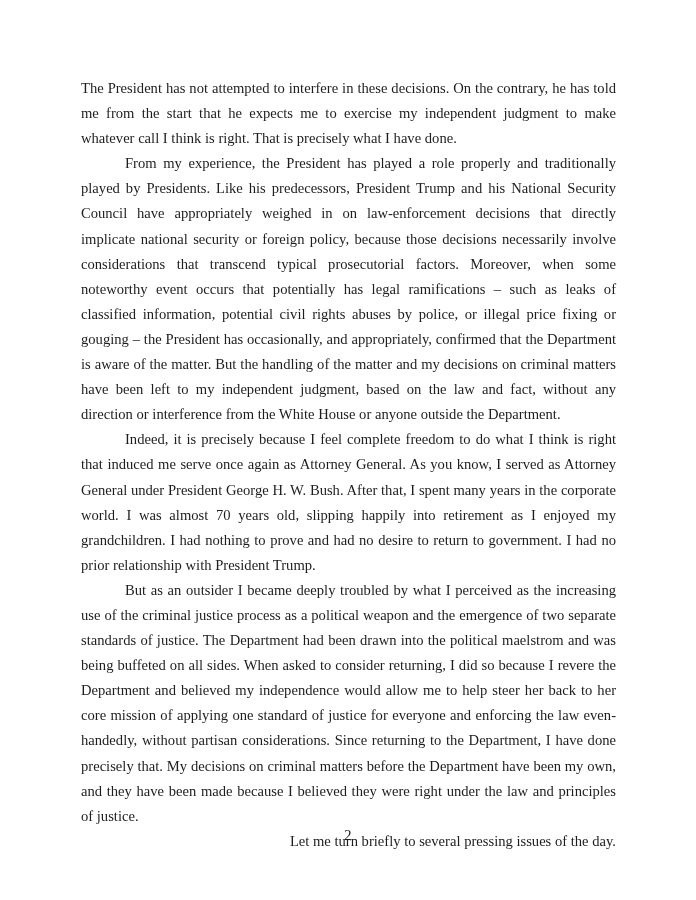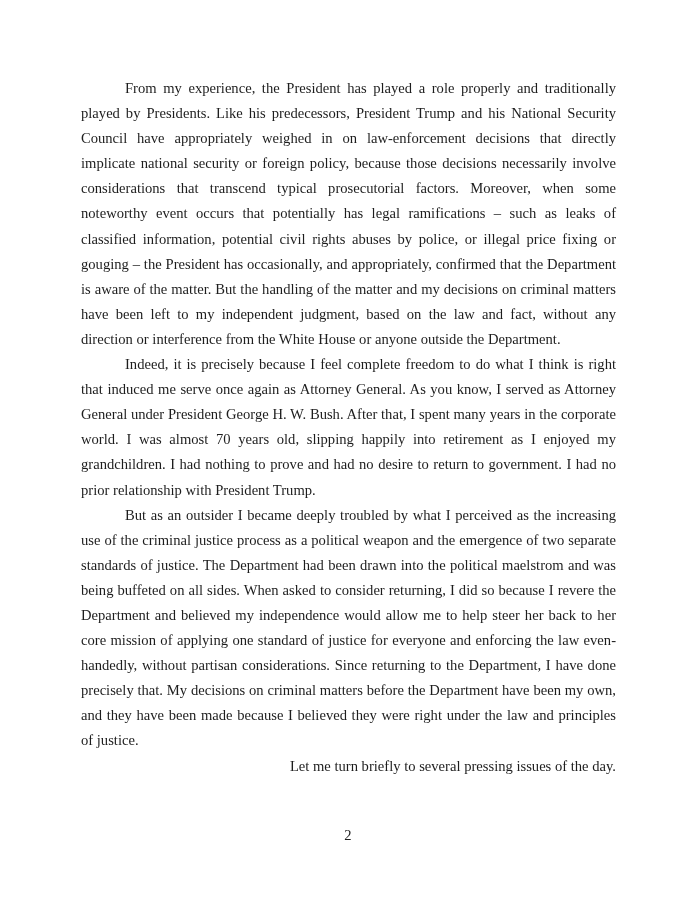--- a/index.html
+++ b/index.html
@@ -60,20 +60,21 @@
     color: #1d1d1d;
     font-family: "Liberation Serif", "DejaVu Serif", serif;
   }
 </style>
 </head>
 <body>
 
 <div class="page">
   <div class="content">
 
+    <p class="para last-line-left">The President has not attempted to interfere in these decisions.  On the contrary, he has told me from the start that he expects me to exercise my independent judgment to make whatever call I think is right.  That is precisely what I have done.</p>
 
     <p class="para indent last-line-left">From my experience, the President has played a role properly and traditionally played by Presidents. Like his predecessors, President Trump and his National Security Council have appropriately weighed in on law-enforcement decisions that directly implicate national security or foreign policy, because those decisions necessarily involve considerations that transcend typical prosecutorial factors.  Moreover, when some noteworthy event occurs that potentially has legal ramifications – such as leaks of classified information, potential civil rights abuses by police, or illegal price fixing or gouging – the President has occasionally, and appropriately, confirmed that the Department is aware of the matter.  But the handling of the matter and my decisions on criminal matters have been left to my independent judgment, based on the law and fact, without any direction or interference from the White House or anyone outside the Department.</p>
 
     <p class="para indent last-line-left">Indeed, it is precisely because I feel complete freedom to do what I think is right that induced me serve once again as Attorney General. As you know, I served as Attorney General under President George H. W. Bush.  After that, I spent many years in the corporate world.  I was almost 70 years old, slipping happily into retirement as I enjoyed my grandchildren.  I had nothing to prove and had no desire to return to government.  I had no prior relationship with President Trump.</p>
 
     <p class="para indent last-line-left">But as an outsider I became deeply troubled by what I perceived as the increasing use of the criminal justice process as a political weapon and the emergence of two separate standards of justice. The Department had been drawn into the political maelstrom and was being buffeted on all sides.  When asked to consider returning, I did so because I revere the Department and believed my independence would allow me to help steer her back to her core mission of applying one standard of justice for everyone and enforcing the law even-handedly, without partisan considerations.  Since returning to the Department, I have done precisely that.  My decisions on criminal matters before the Department have been my own, and they have been made because I believed they were right under the law and principles of justice.</p>
 
     <p class="para indent nojustify">Let me turn briefly to several pressing issues of the day.</p>
 
   </div>

